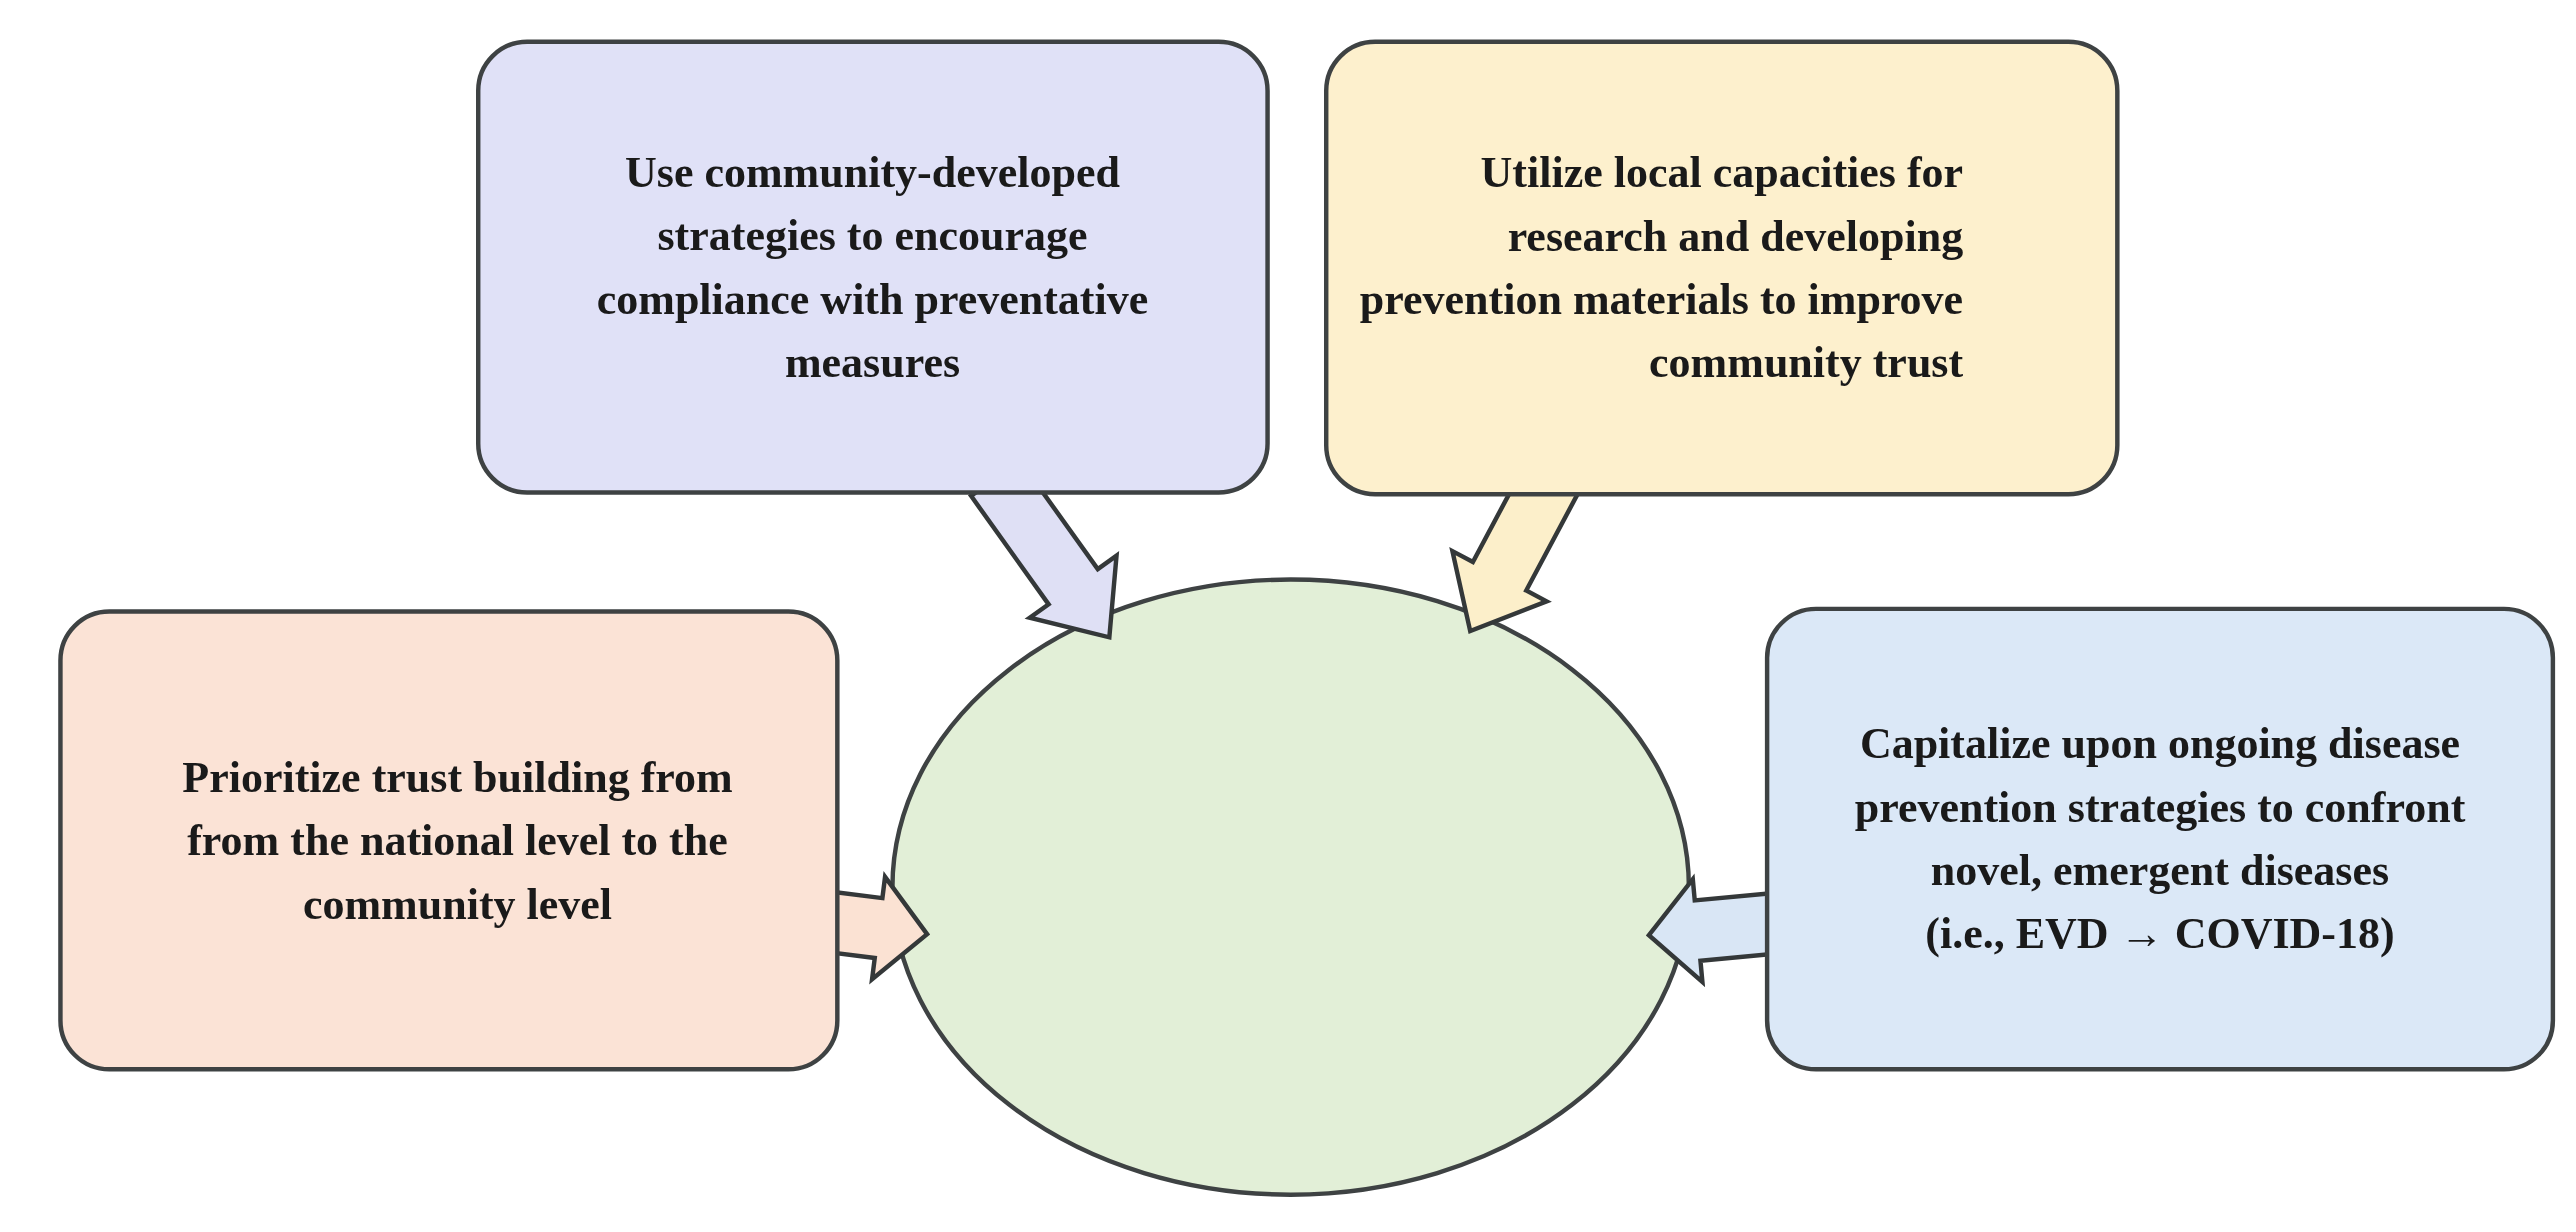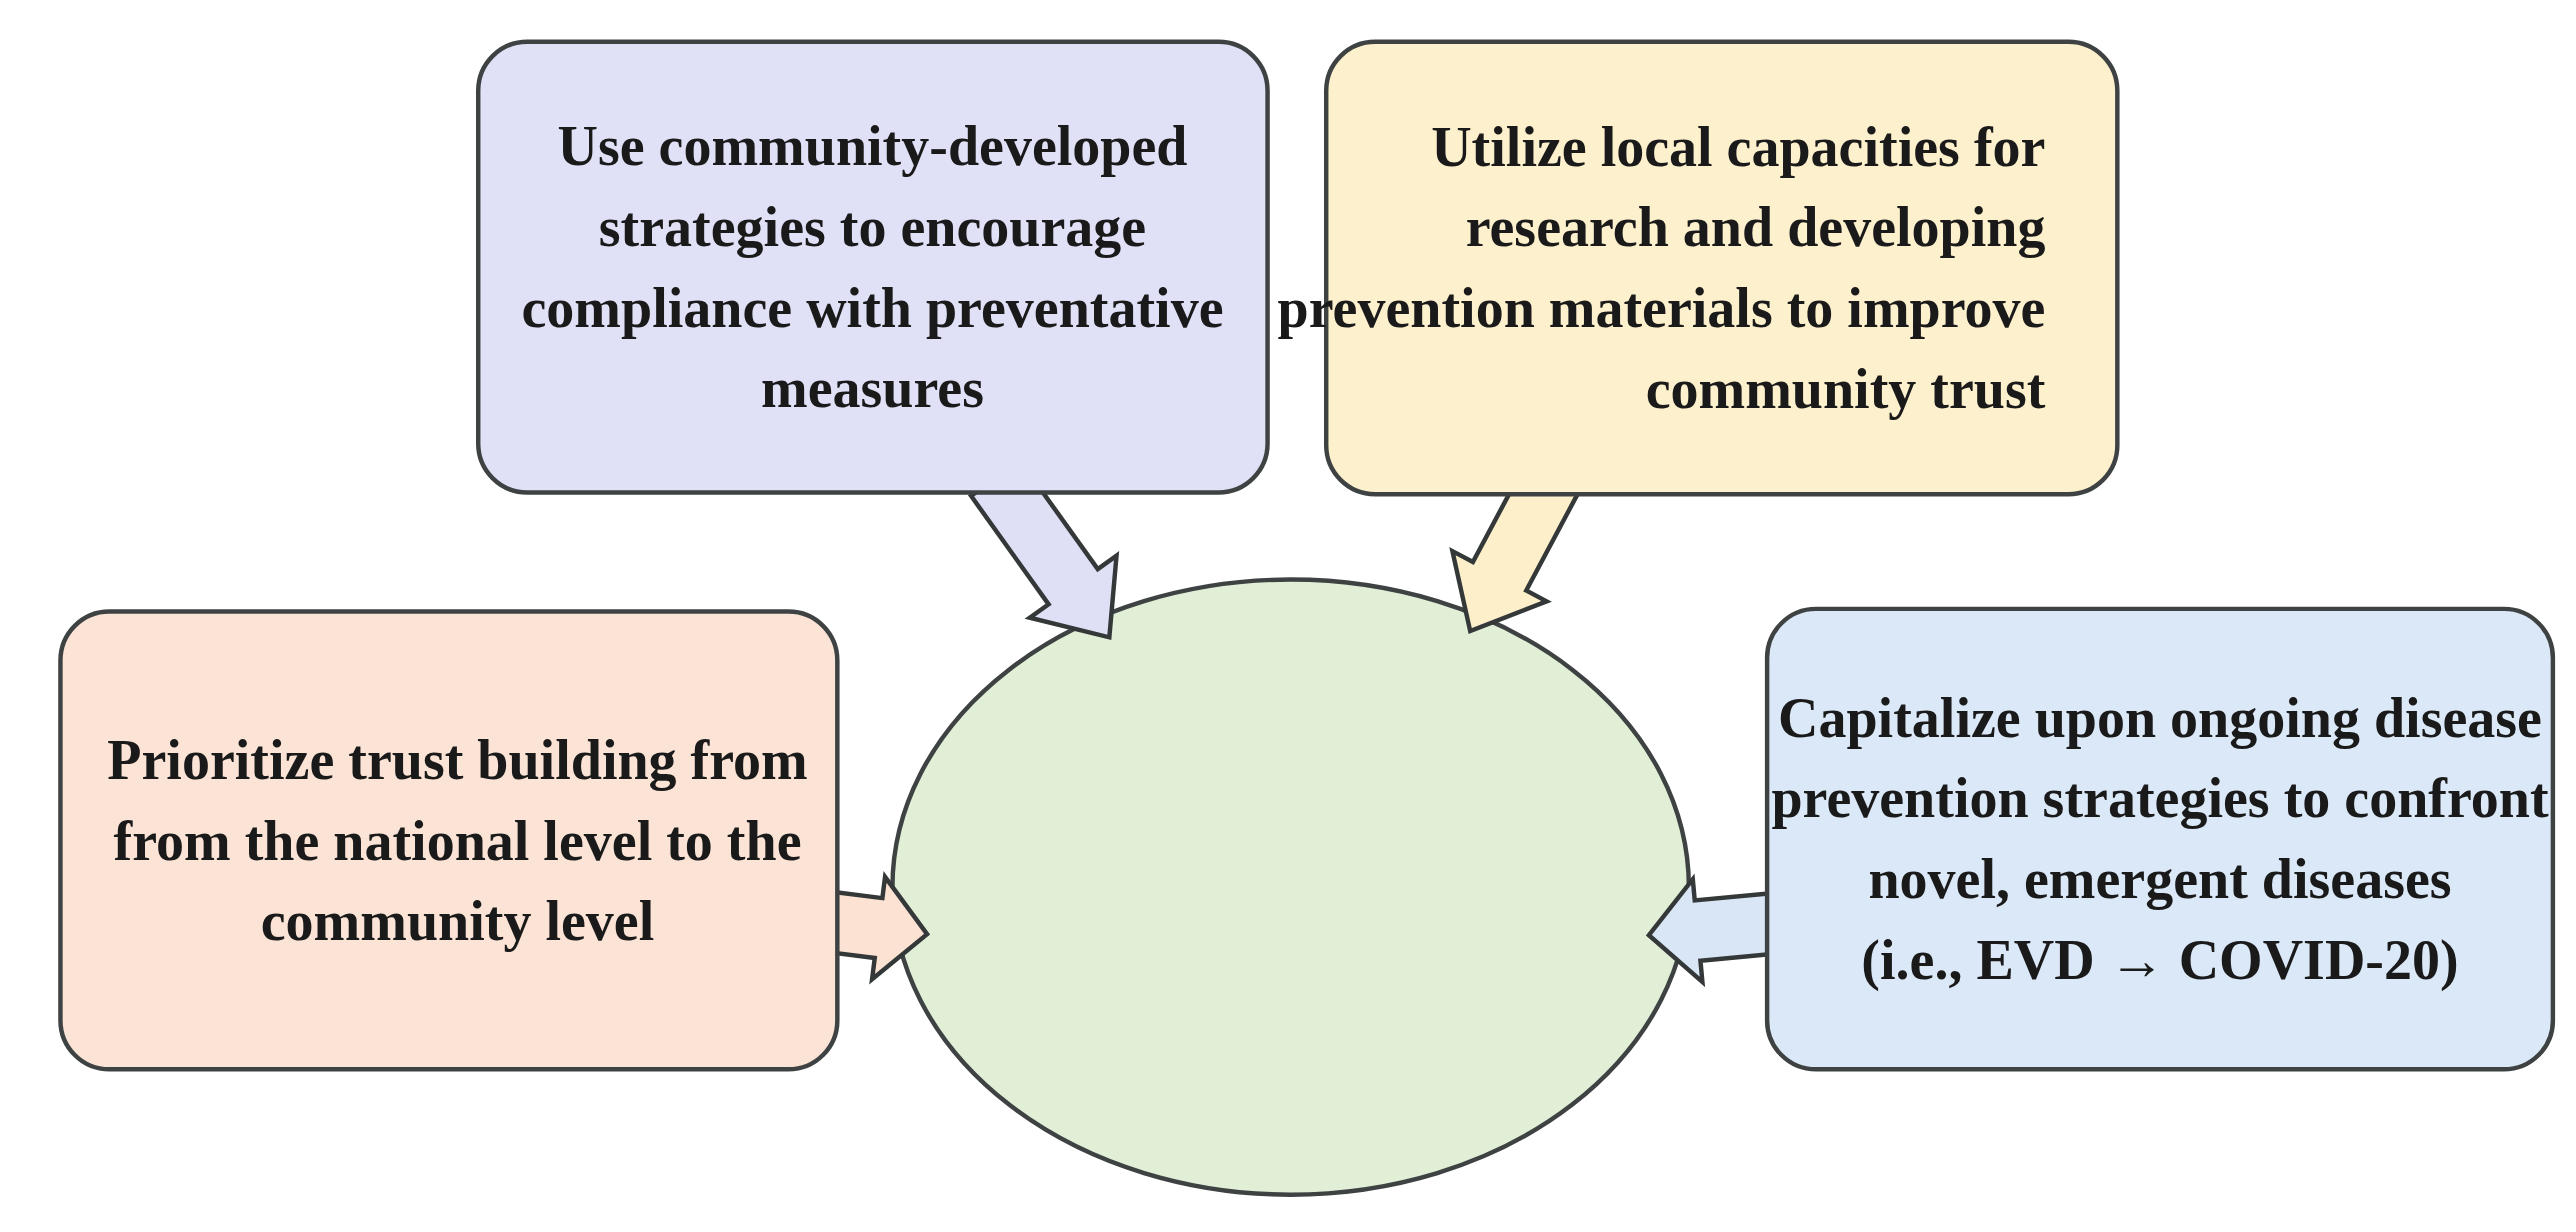--- a/index.html
+++ b/index.html
@@ -34,21 +34,21 @@
   }
   .label {
     position: absolute;
     display: flex;
     align-items: center;
     justify-content: center;
     text-align: center;
     white-space: pre-line;
     font-weight: bold;
     color: #1a1a1a;
-    font-size: 56px;
+    font-size: 44px;
     line-height: 1.44;
     pointer-events: none;
   }
   .label-top-left  { left: 478px;  top: 42px;  width: 789px; height: 451px; }
   .label-top-right { left: 1266px; top: 42px;  width: 791px; height: 452px; text-align: right; }
   .label-left      { left: 60px;   top: 612px; width: 777px; height: 458px; margin-left: 9px; }
   .label-right     { left: 1767px; top: 609px; width: 786px; height: 460px; }
   .label-central   {
     left: 892px; top: 580px; width: 796px; height: 615px;
     font-size: 51px;
@@ -91,17 +91,17 @@
 prevention materials to improve
 community trust</div>
 
   <div class="label label-left">Prioritize trust building from
 from the national level to the
 community level</div>
 
   <div class="label label-right">Capitalize upon ongoing disease
 prevention strategies to confront
 novel, emergent diseases
-(i.e., EVD → COVID-20)</div>
+(i.e., EVD → COVID-18)</div>
 
 
 </div>
 
 
 </body></html>

